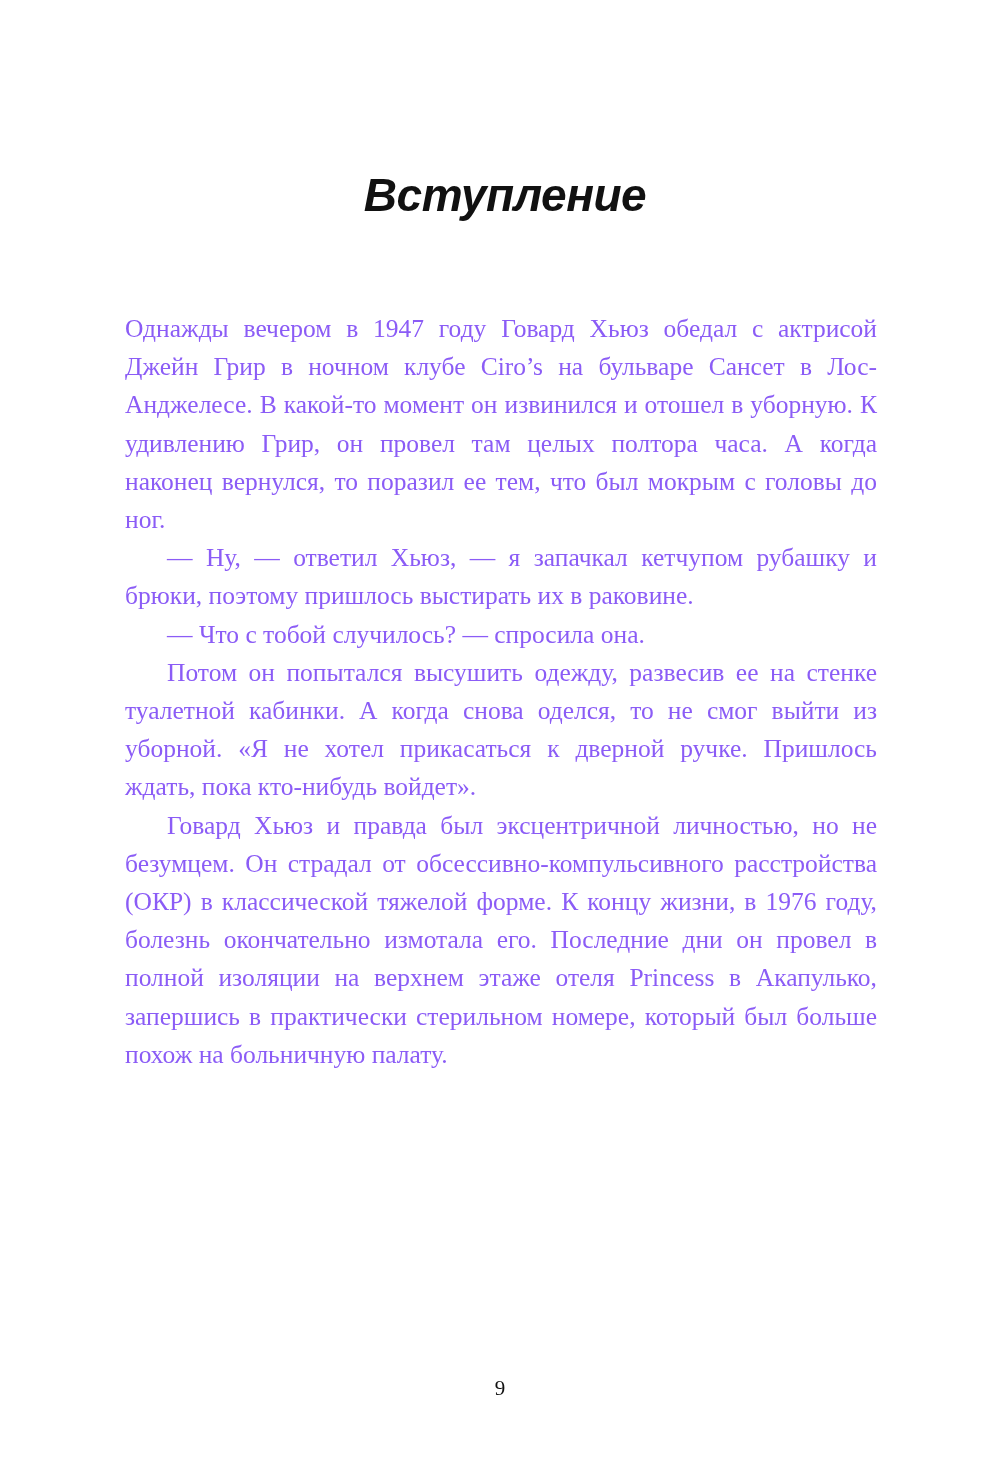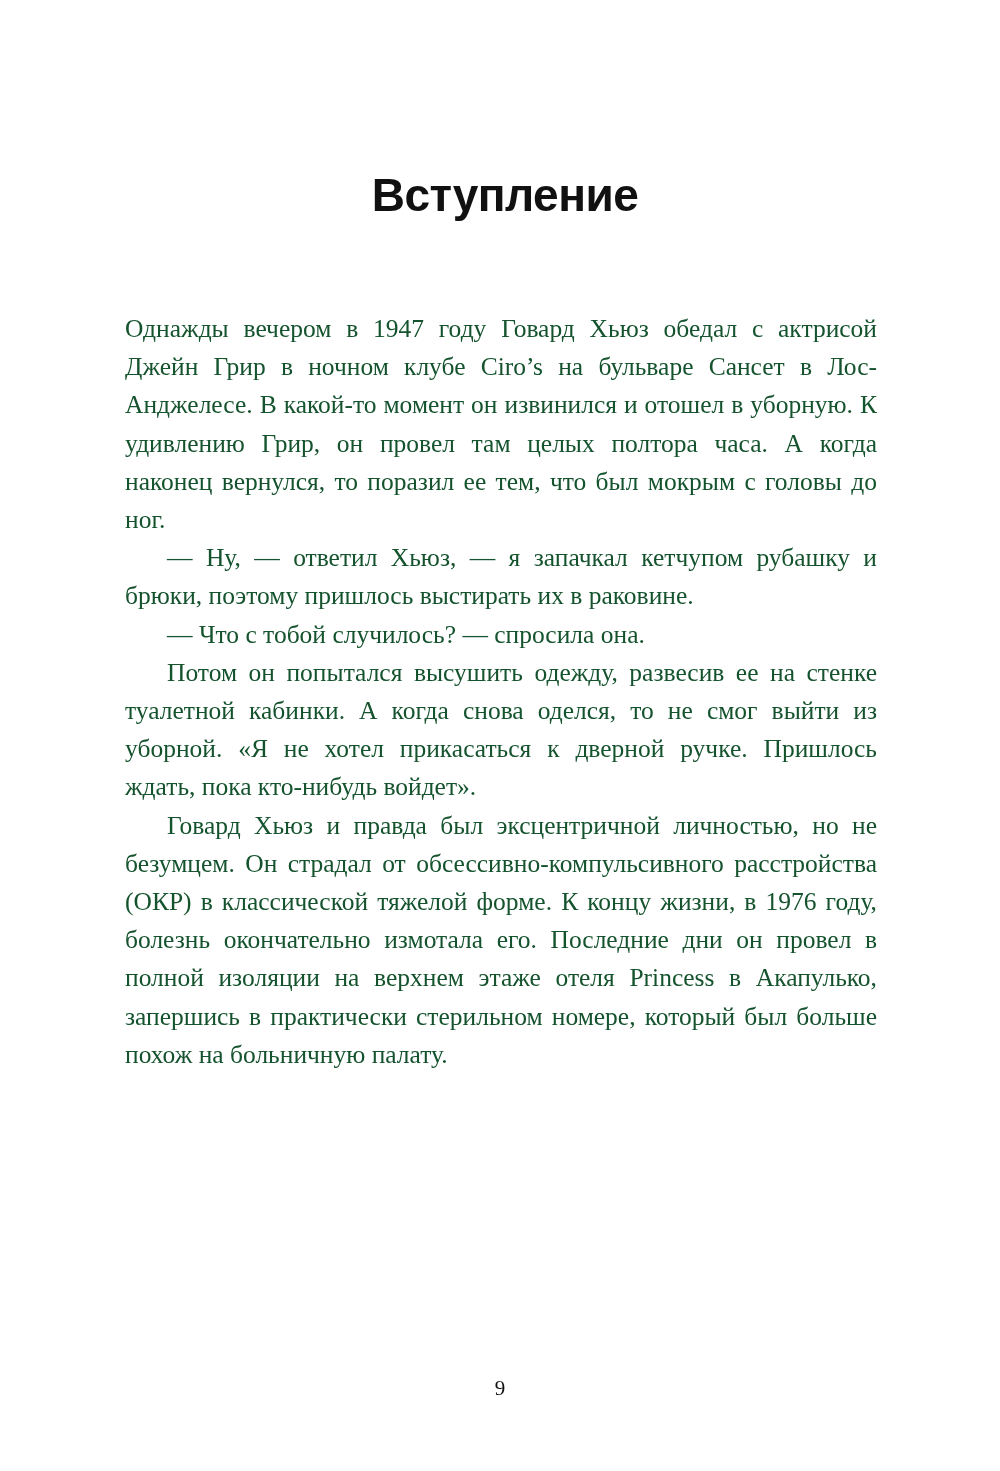--- a/index.html
+++ b/index.html
@@ -26,37 +26,38 @@
   .chapter-title {
     font-family: "Liberation Sans", sans-serif;
     font-weight: bold;
     font-size: 46px;
     letter-spacing: -0.5px;
     text-align: center;
     color: #111111;
     margin: 0;
     padding-top: 168px;
     padding-left: 10px;
+    font-style: italic;
   }
   .body-text {
     margin: 0;
     padding: 0;
     position: absolute;
     top: 310px;
     left: 125px;
     width: 752px;
   }
   .body-text p {
     margin: 0;
     font-family: "Liberation Serif", serif;
     font-size: 25.5px;
     line-height: 38.2px;
     text-align: justify;
     text-justify: inter-word;
-    color: #14532d;
+    color: #8b5cf6;
     hyphens: manual;
   }
   .body-text p.first {
     text-indent: 0;
   }
   .body-text p.indent {
     text-indent: 42px;
   }
   .page-number {
     position: absolute;

